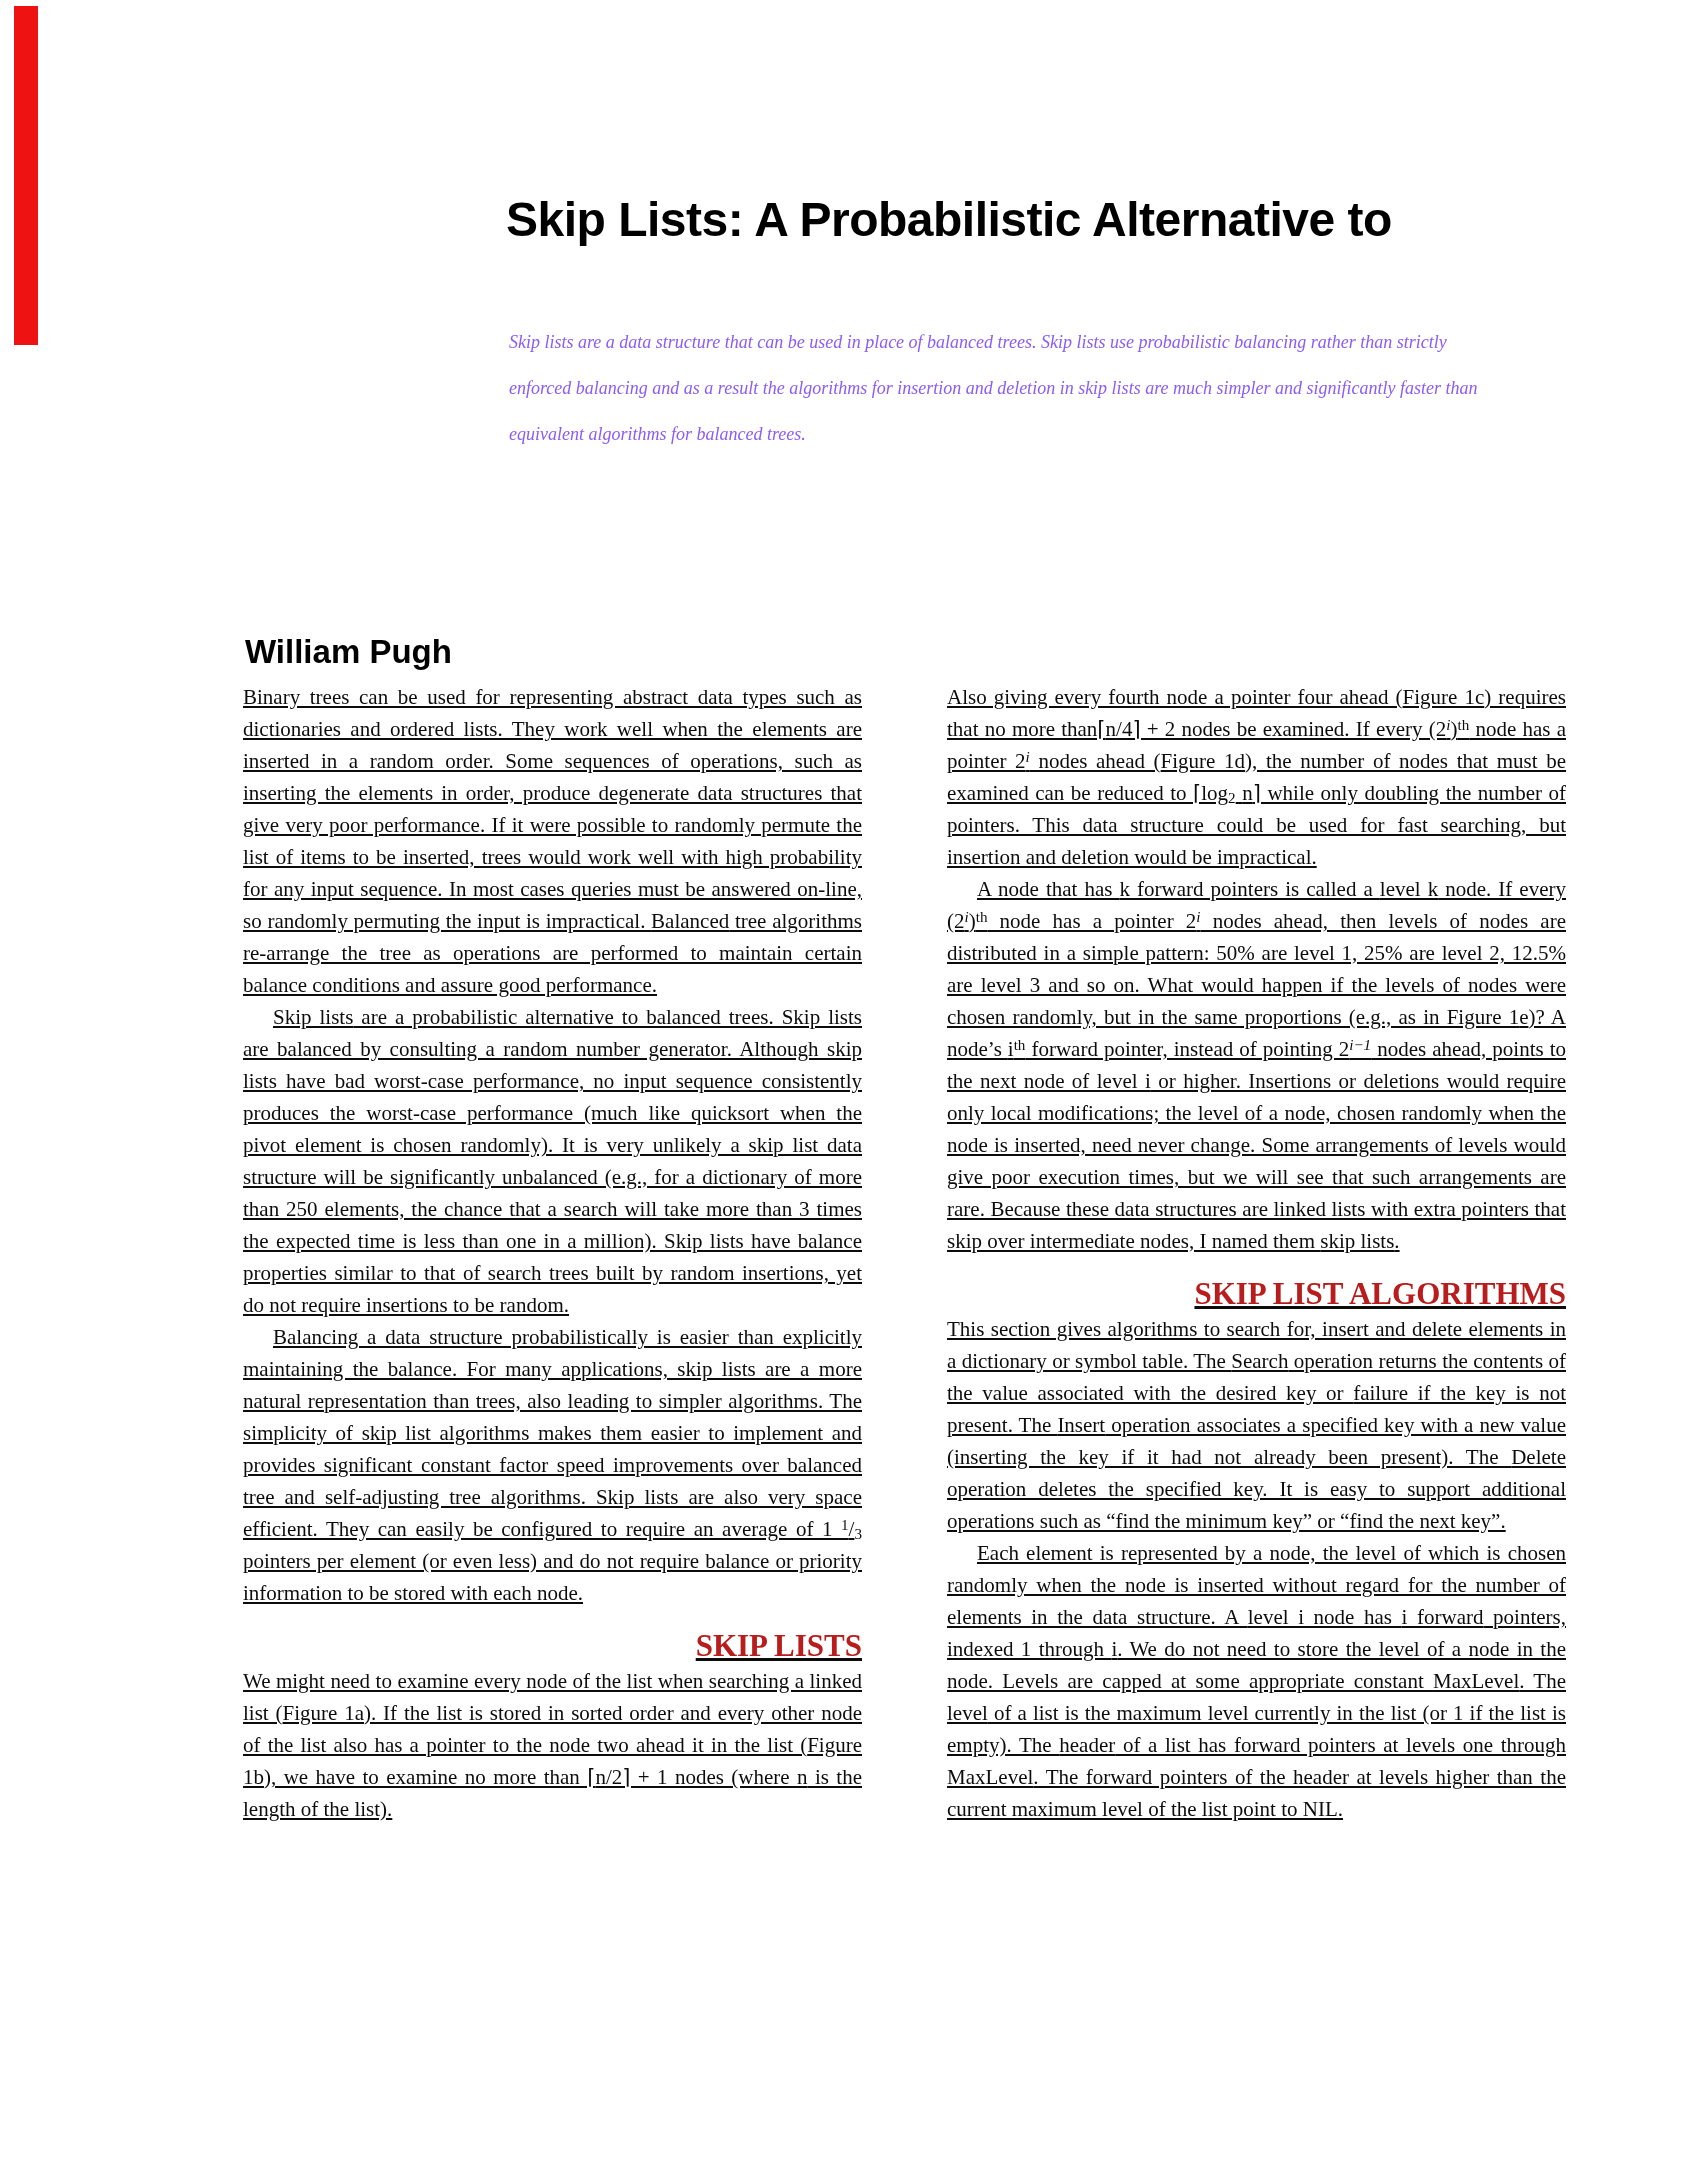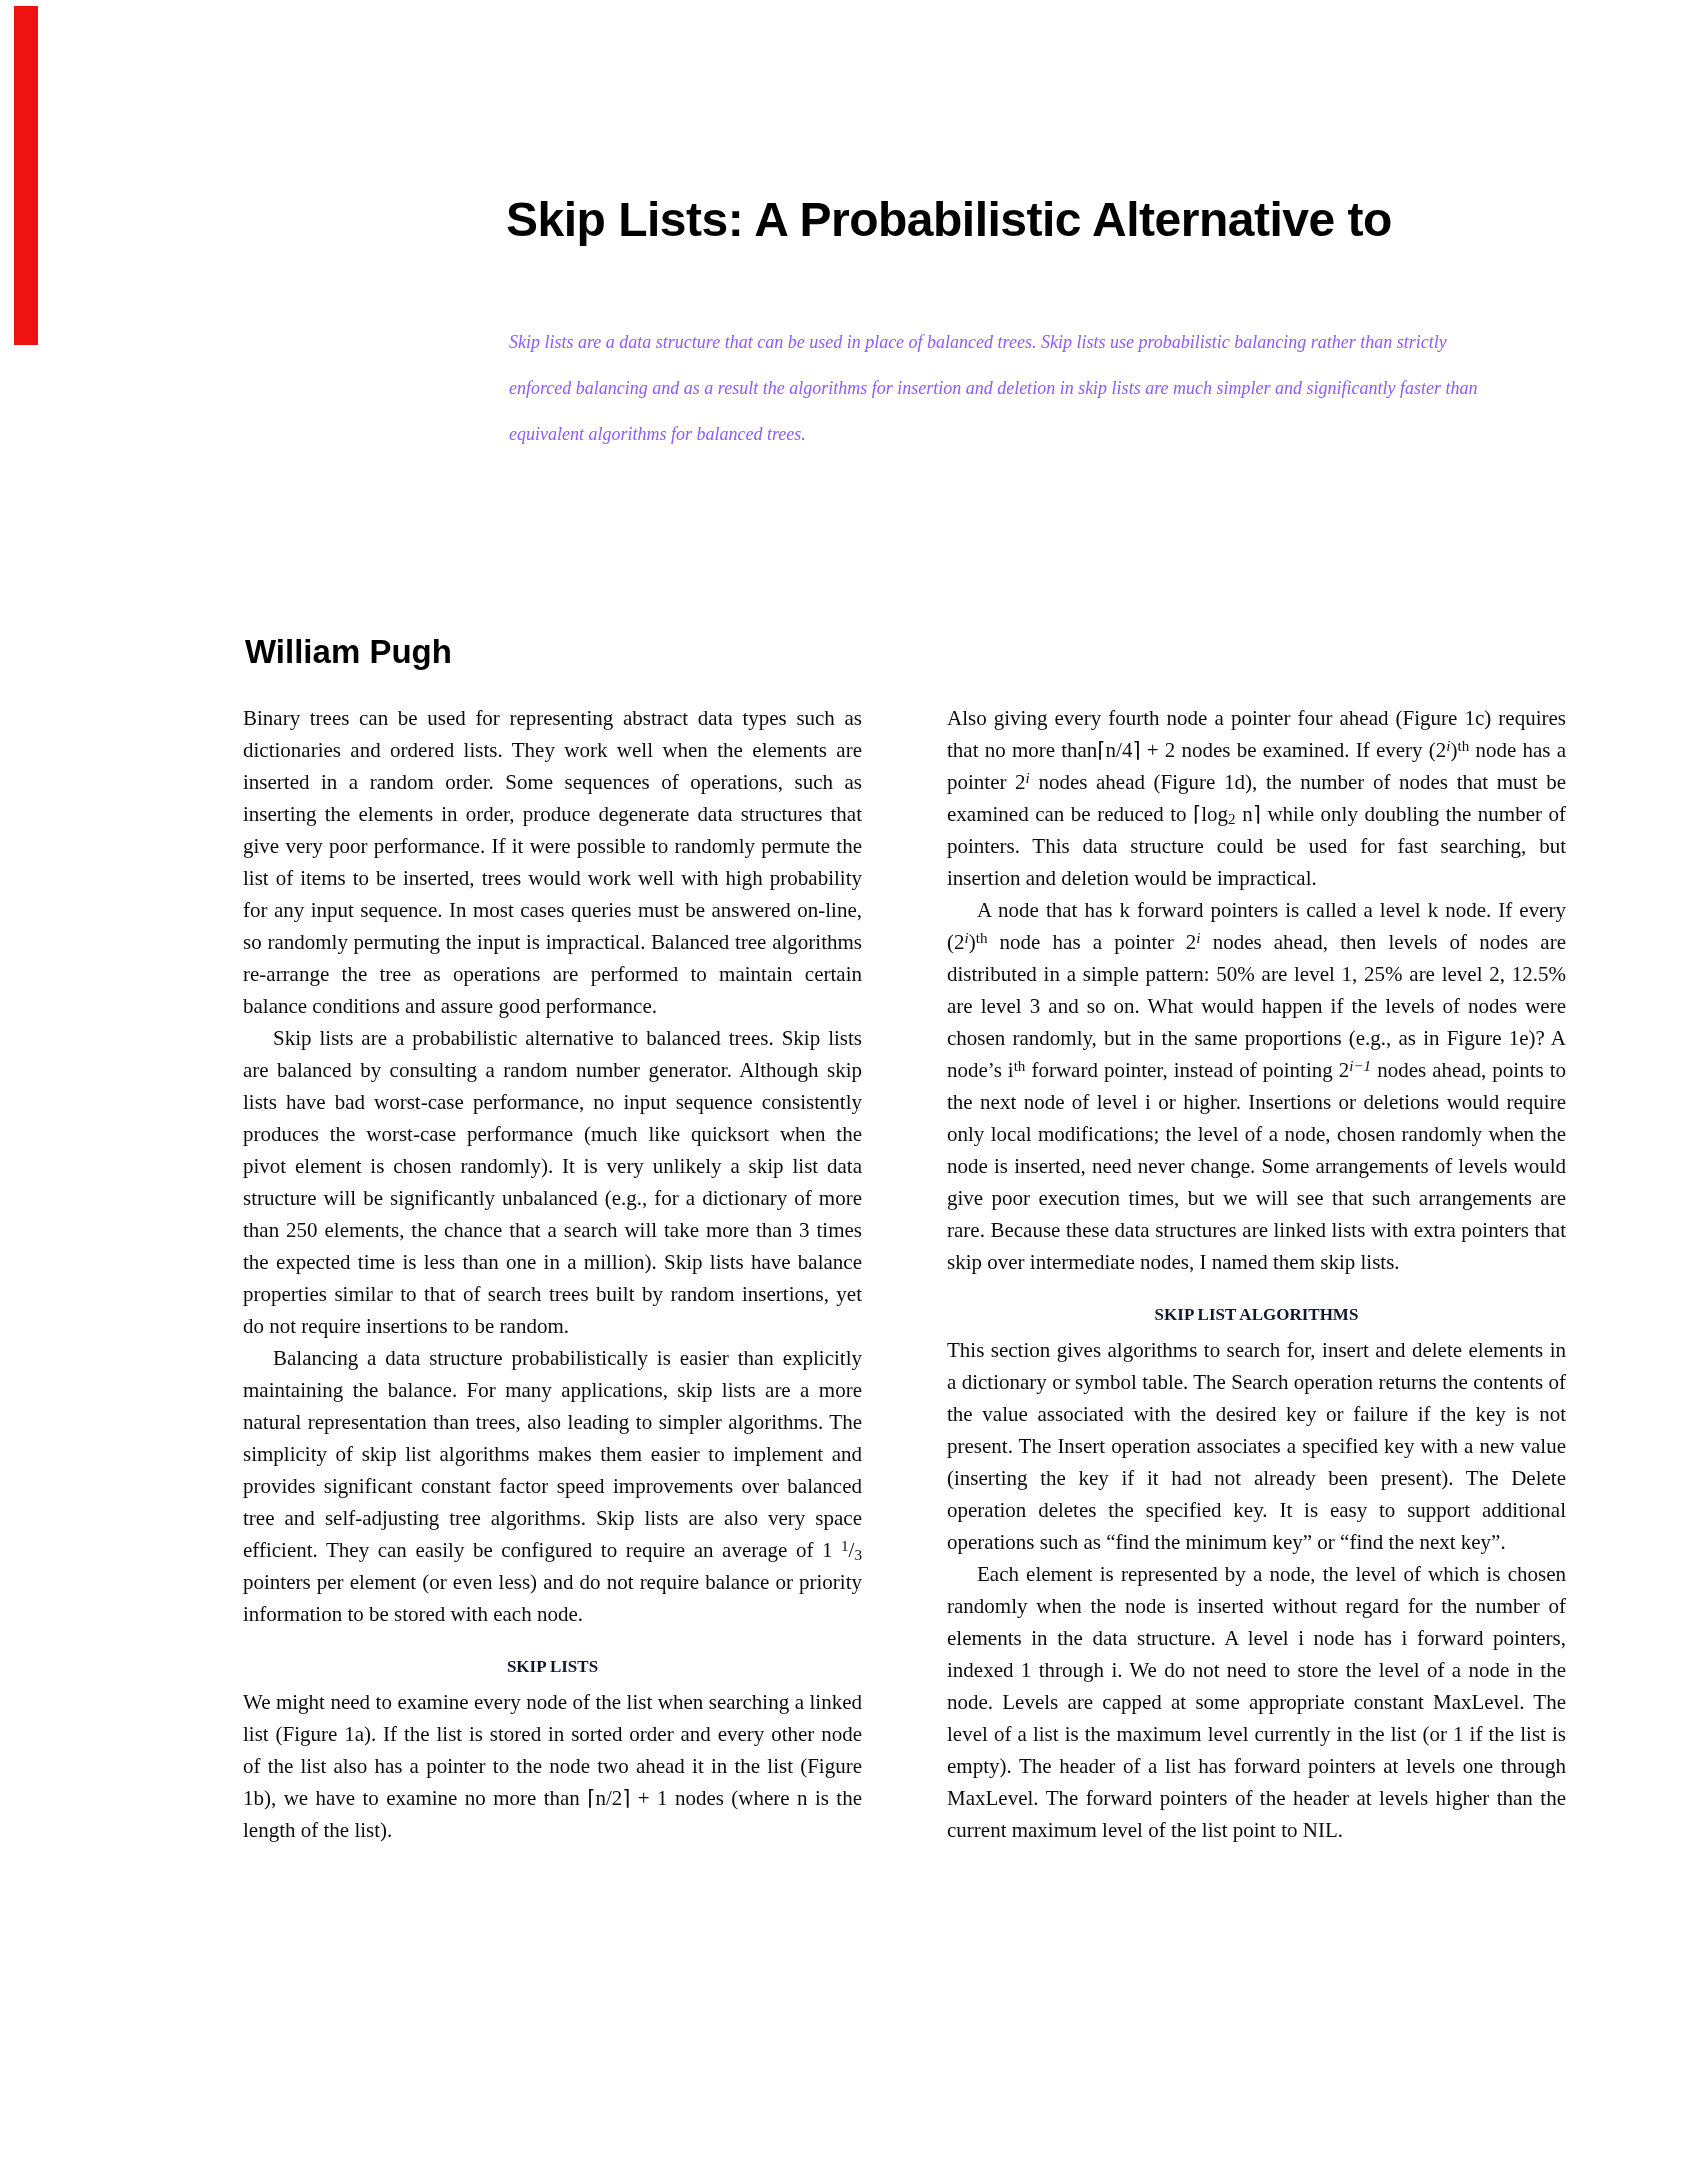--- a/index.html
+++ b/index.html
@@ -24,31 +24,31 @@
   .abstract {
     position:absolute; left:509px; top:319px; width:990px;
     font-style:italic; font-size:18px; line-height:46px; color:#8b5cf6;
   }
   .author {
     position:absolute; left:245px; top:604px;
     font-family:"Liberation Sans", sans-serif;
     font-weight:bold; font-size:33px; color:#000;margin-top:29px;
   }
   .col {
-    position:absolute; top:702px; width:619px;
+    position:absolute; top:681px; width:619px;
     font-size:21px; line-height:32px;
-    text-align:justify; color:#0c0c0c;
+    text-align:justify; color:#0c0c0c;text-decoration:underline;
   }
   .col-left  { left:243px; }
   .col-right { left:911px;margin-left:36px; }
   .col p { margin:0; }
   .col p.indent { text-indent:30px; }
   .col h3 {
-    font-size:17px; font-weight:bold; margin:21px 0 3px 0;
-    text-align:center; color:#0f172a;
+    font-size:31px; font-weight:bold; margin:21px 0 3px 0;
+    text-align:right; color:#b91c1c;
   }
   .sup { font-size:72%; vertical-align:0.38em; line-height:0; }
   .sub { font-size:72%; vertical-align:-0.18em; line-height:0; }
   .isup{ font-size:72%; vertical-align:0.38em; line-height:0; font-style:italic; }
 </style>
 </head>
 <body>
 
 <div class="red-bar" style="background:#ee1212"></div>
 

